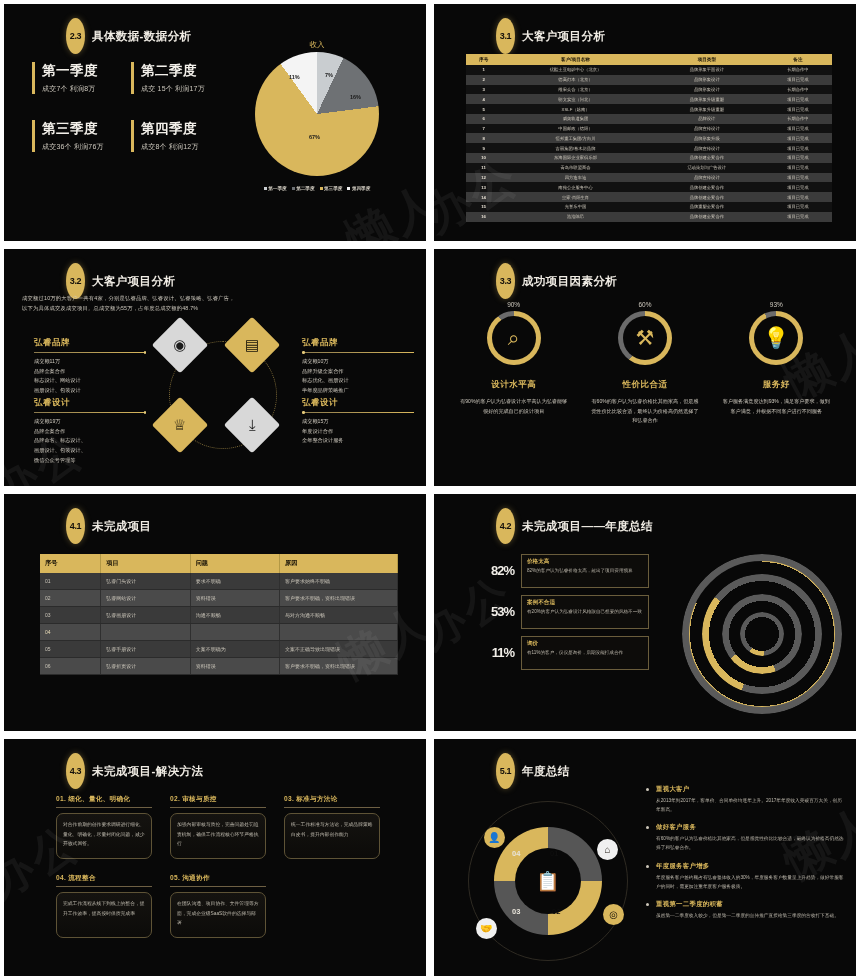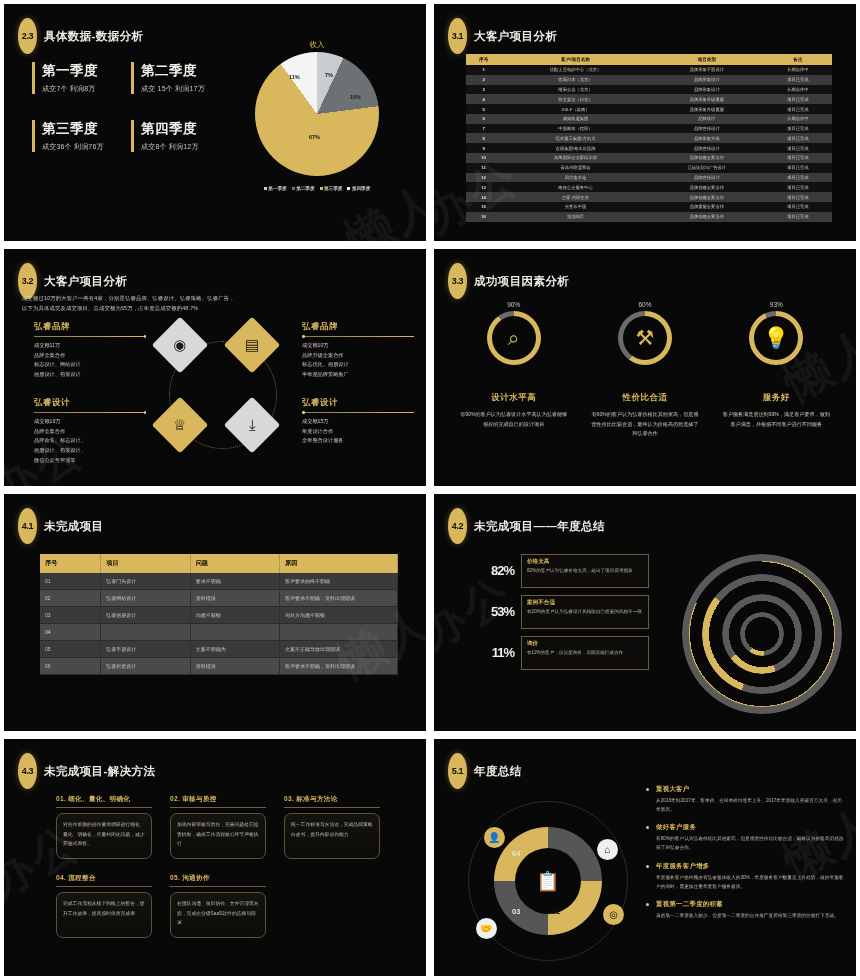--- a/index.html
+++ b/index.html
@@ -26,20 +26,21 @@
   }
   
   .sh{ position:absolute; left:14px; top:14px; display:flex; align-items:center; gap:7px; }
   .badge{
     width:19px;height:36px;border-radius:50%;
     background:#d9b75c;
     color:#14100a; font-weight:bold; font-size:9px;
     display:flex;align-items:center;justify-content:center;
     letter-spacing:-0.3px;
     box-shadow:0 0 6px rgba(217,183,92,.35);
+    margin-left:48px;
   }
   .sh-title{ font-size:11.5px; color:#f0ece4; font-weight:bold; letter-spacing:.4px;}
   
   .wm{
     position:absolute; color:rgba(255,255,255,.055);
     font-size:46px; font-weight:bold; pointer-events:none;
     transform:rotate(-28deg); white-space:nowrap; letter-spacing:4px;
   }
 
   
@@ -90,32 +91,32 @@
   .dm.p3{ left:8px; top:86px;} .dm.p4{ left:80px; top:86px;}
 
   .lbl{ position:absolute; width:112px; }
   .lbl .lt{ font-size:8.5px; font-weight:bold; color:#d9b75c; letter-spacing:.5px; }
   .lbl .ln{ height:1px; background:linear-gradient(90deg,#8b7a4d,#d9b75c); margin:3px 0 4px; position:relative;}
   .lbl .ln::after{ content:""; position:absolute; width:2.5px;height:2.5px;border-radius:50%;
                    background:#e3c878; top:-0.8px;}
   .lbl.L .ln::after{ right:0;} .lbl.R .ln::after{ left:0;}
   .lbl .li{ font-size:5.2px; color:#cfcabf; line-height:1.85;}
   .lbl.L{ text-align:left; left:30px;} .lbl.R{ text-align:left; left:298px;}
-  .lbl.t1{ top:72px;} .lbl.t2{ top:148px;}
+  .lbl.t1{ top:88px;} .lbl.t2{ top:148px;}
 
   
   .f3{ position:absolute; top:52px; left:14px; right:14px; display:flex; justify-content:space-around;}
   .fcol{ width:115px; text-align:center;}
   .fpct{ font-size:6.5px; color:#cfcabf; margin-bottom:3px;}
   .ringwrap{ width:54px;height:54px; margin:0 auto; border-radius:50%;
              position:relative; display:flex;align-items:center;justify-content:center;}
   .ringwrap .inner{ position:absolute; inset:5px; border-radius:50%; background:#080808;
                     display:flex;align-items:center;justify-content:center;
                     font-size:21px; color:#d9b75c;}
-  .ftitle{ font-size:8.5px; font-weight:bold; color:#d9b75c; margin-top:27px; letter-spacing:.5px;font-family:Liberation Mono, monospace;}
+  .ftitle{ font-size:8.5px; font-weight:bold; color:#d9b75c; margin-top:14px; letter-spacing:.5px;font-family:Liberation Mono, monospace;}
   .fdesc{ font-size:5.1px; color:#cfcabf; line-height:1.9; margin-top:6px; padding:0 4px;}
 
   
   .t41{ position:absolute; left:36px; top:60px; width:358px;}
   .t41 th{ background:#d9b75c; color:#1a1407; font-size:6.2px; font-weight:bold;
            padding:5px 5px; text-align:left; border-right:1px solid #b39845;}
   .t41 td{ font-size:5px; padding:5px 5px; color:#c9c4b8; background:#3a3a3a;
            border-bottom:1px solid #2b2b2b; border-right:1px solid #2f2f2f;}
   .t41 tr:nth-child(even) td{ background:#4a4a4a;}
   .t41 td.sel{ background:#ffffff; color:#ffffff;}

